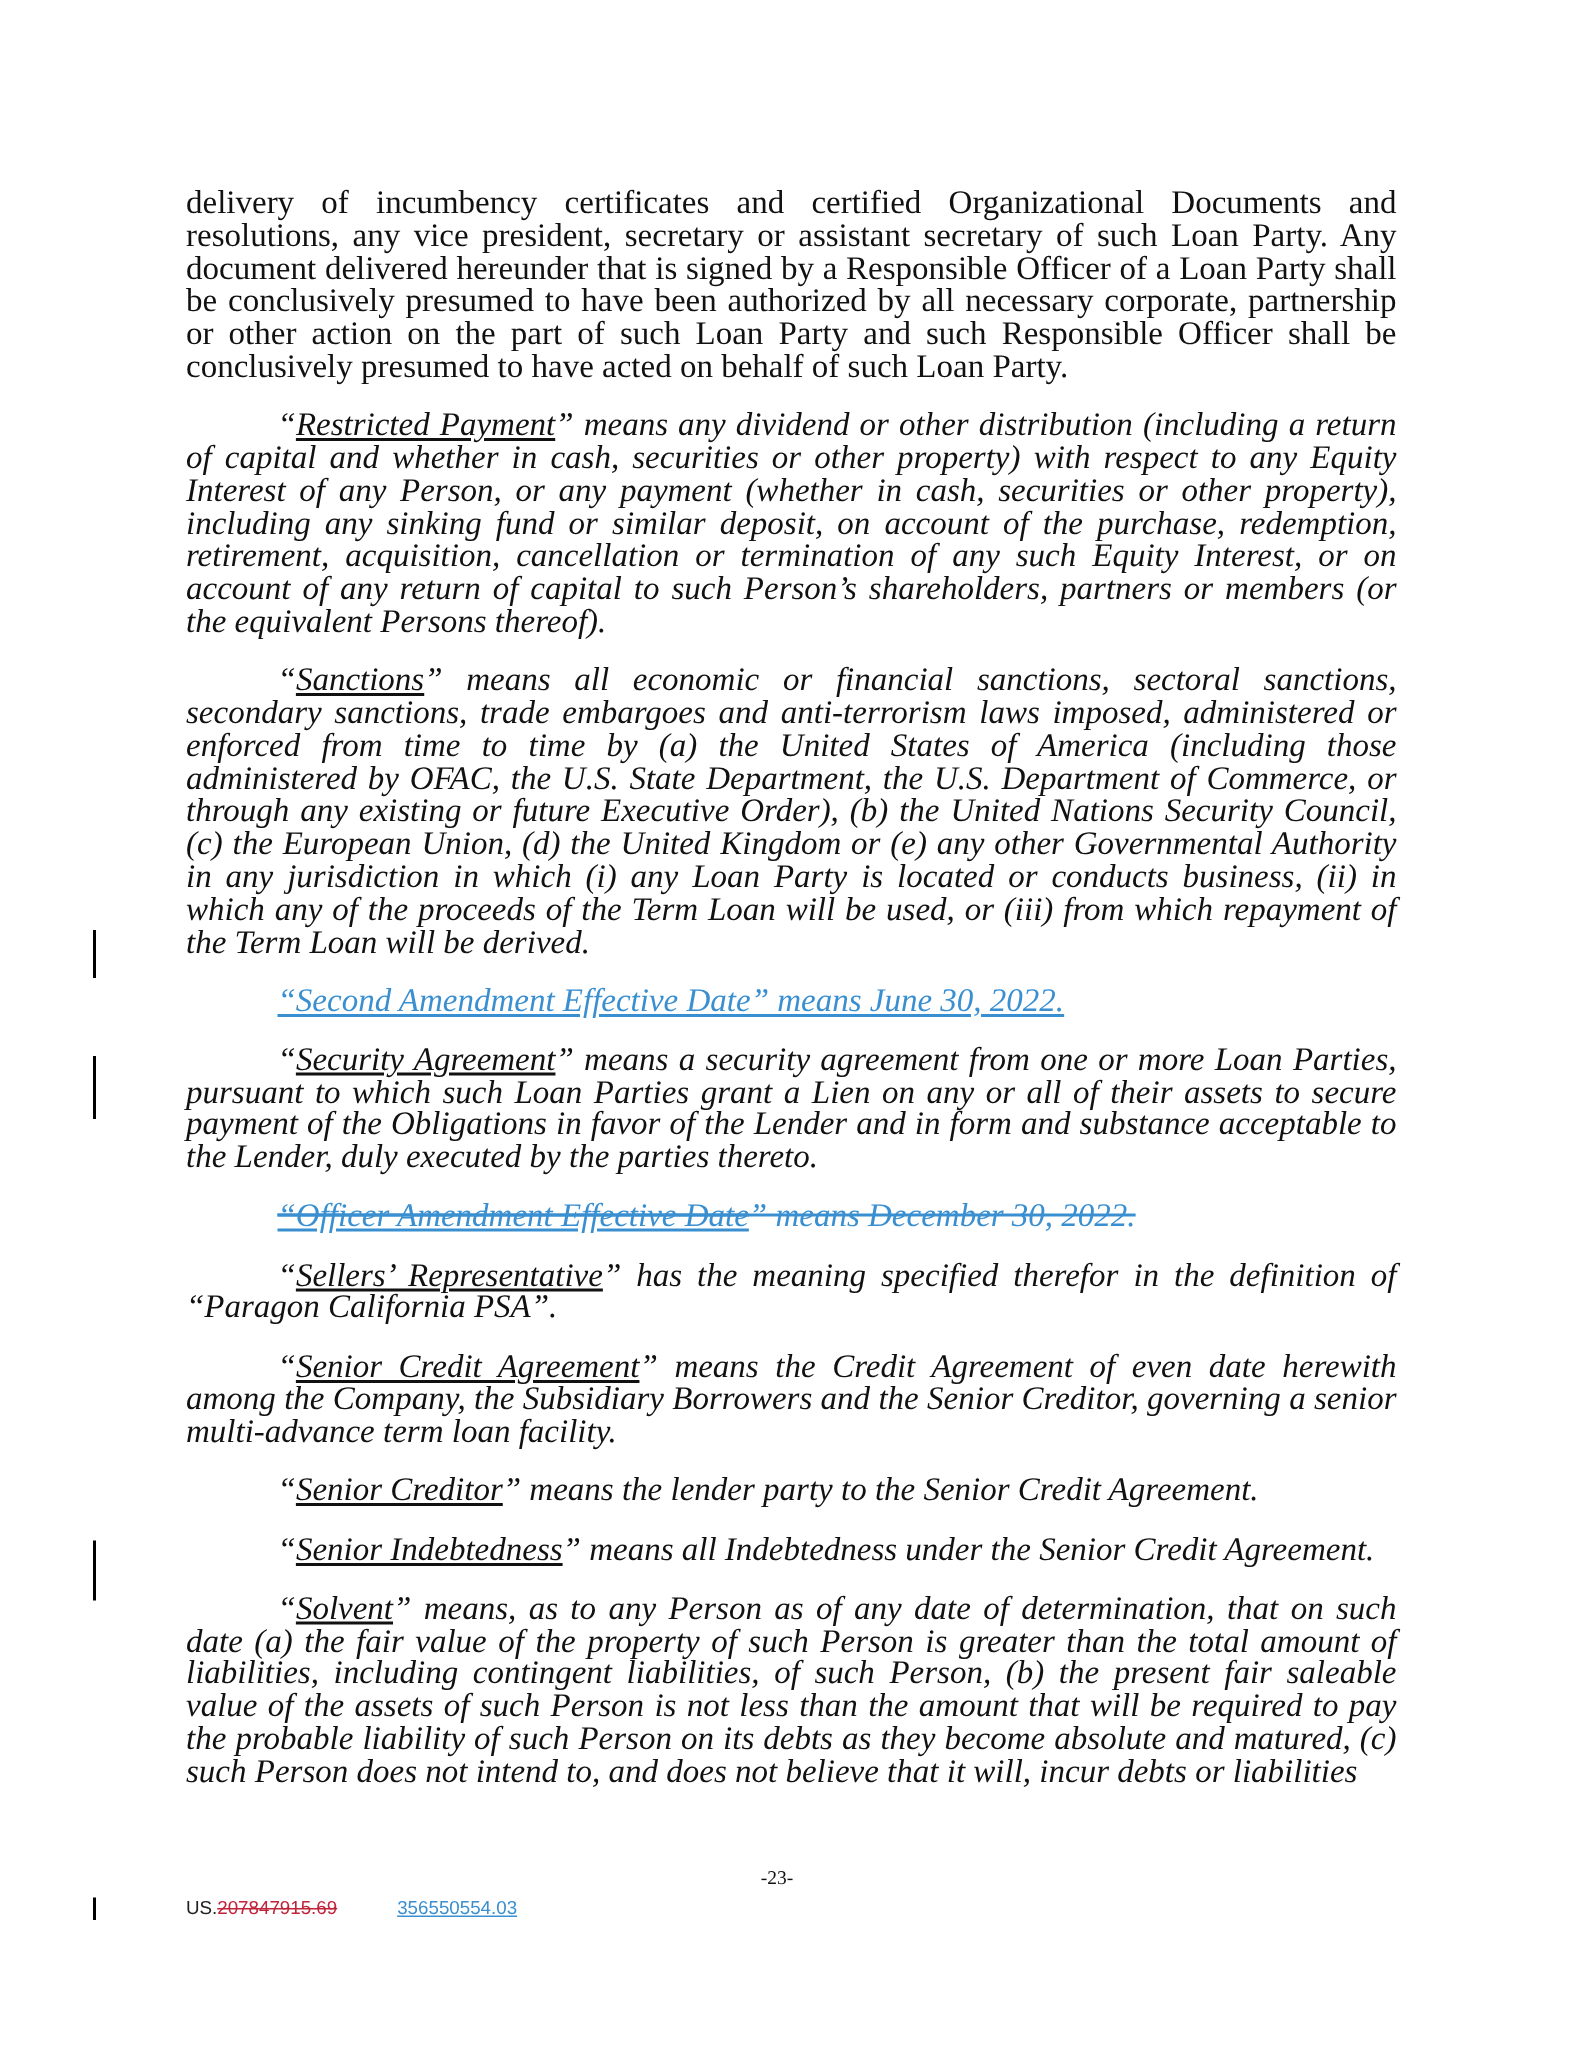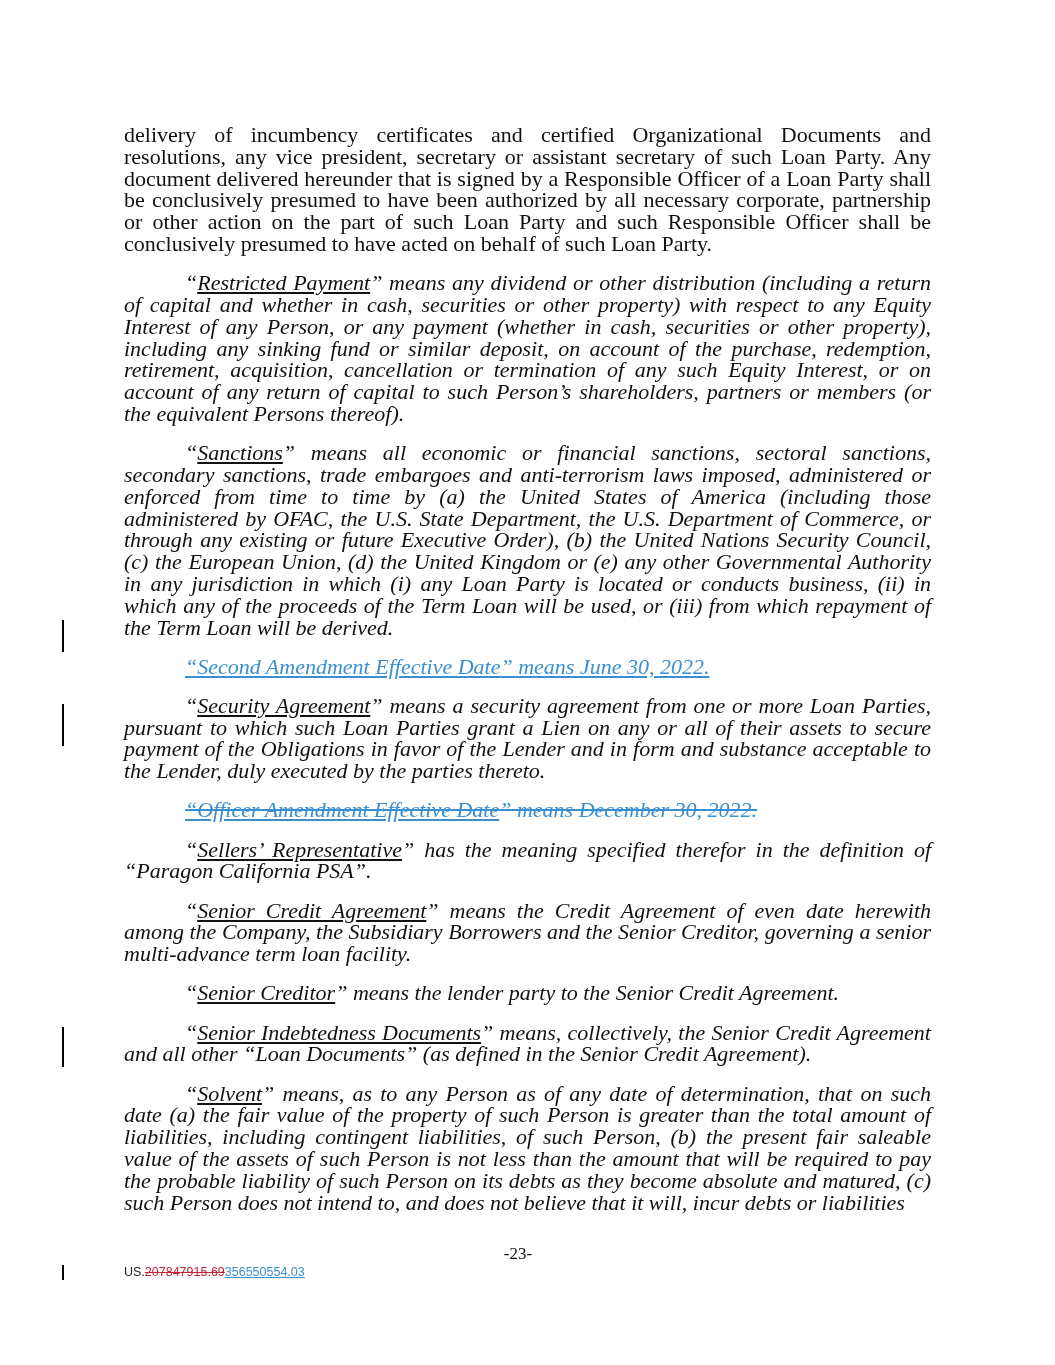--- a/index.html
+++ b/index.html
@@ -11,28 +11,28 @@
   .para { margin: 0 0 17.4px 0; text-align: justify; }
   .para.indent { text-indent: 61px; font-style: italic; }
   .para.cont { text-indent: 0; }
   .term { text-decoration: underline; }
   .ins { color: #3a8fd0; text-decoration: underline; }
   .del { color: #3a8fd0; text-decoration: line-through; }
   .del .term-del { text-decoration: underline line-through; }
   .changebar { position: absolute; left: 62px; width: 1.5px; background: #000; }
   .footer-num {
     position: absolute; top: 1244px; left: 0; width: 1036px; text-align: center;
-    font-family: "Liberation Serif", serif; font-size: 17px; color: #111;
+    font-family: "Liberation Serif", serif; font-size: 13px; color: #111;
   }
   .footer-doc {
     position: absolute; top: 1265px; left: 124px;
     font-family: "Liberation Sans", sans-serif; font-size: 12.5px; color: #222;
   }
   .footer-doc .del-id { color: #c0243a; text-decoration: line-through; }
-  .footer-doc .ins-id { color: #3a8fd0; text-decoration: underline; }
+  .footer-doc .ins-id { color: #3a8fd0; text-decoration: underline; padding-left: 40px; }
 </style>
 </head>
 <body>
 
 <div class="changebar" style="top:620px;height:32px;"></div>
 <div class="changebar" style="top:704px;height:42px;"></div>
 <div class="changebar" style="top:1027px;height:40px;"></div>
 <div class="changebar" style="top:1265px;height:15px;"></div>
 
 <div class="page">
@@ -48,21 +48,21 @@
   <p class="para indent"><span>“</span><span class="term">Security Agreement</span><span>” means a security agreement from one or more Loan Parties, pursuant to which such Loan Parties grant a Lien on any or all of their assets to secure payment of the Obligations in favor of the Lender and in form and substance acceptable to the Lender, duly executed by the parties thereto.</span></p>
 
   <p class="para indent"><span class="del"><span class="term-del">“Officer Amendment Effective Date</span><span>” means December 30, 2022.</span></span></p>
 
   <p class="para indent"><span>“</span><span class="term">Sellers’ Representative</span><span>” has the meaning specified therefor in the definition of “Paragon California PSA”.</span></p>
 
   <p class="para indent"><span>“</span><span class="term">Senior Credit Agreement</span><span>” means the Credit Agreement of even date herewith among the Company, the Subsidiary Borrowers and the Senior Creditor, governing a senior multi-advance term loan facility.</span></p>
 
   <p class="para indent"><span>“</span><span class="term">Senior Creditor</span><span>” means the lender party to the Senior Credit Agreement.</span></p>
 
+  <p class="para indent"><span>“</span><span class="term">Senior Indebtedness</span><span>” means all Indebtedness under the Senior Credit Agreement.</span></p>
 
-  <p class="para indent"><span>“</span><span class="term">Senior Indebtedness Documents</span><span>” means, collectively, the Senior Credit Agreement and all other “Loan Documents” (as defined in the Senior Credit Agreement).</span></p>
 
 
   <p class="para indent"><span>“</span><span class="term">Solvent</span><span>” means, as to any Person as of any date of determination, that on such date (a) the fair value of the property of such Person is greater than the total amount of liabilities, including contingent liabilities, of such Person, (b) the present fair saleable value of the assets of such Person is not less than the amount that will be required to pay the probable liability of such Person on its debts as they become absolute and matured, (c) such Person does not intend to, and does not believe that it will, incur debts or liabilities</span></p>
 </div>
 
 <div class="footer-num">-23-</div>
 <div class="footer-doc"><span>US.</span><span class="del-id">207847915.69</span><span class="ins-id">356550554.03</span></div>
 
 </body></html>

